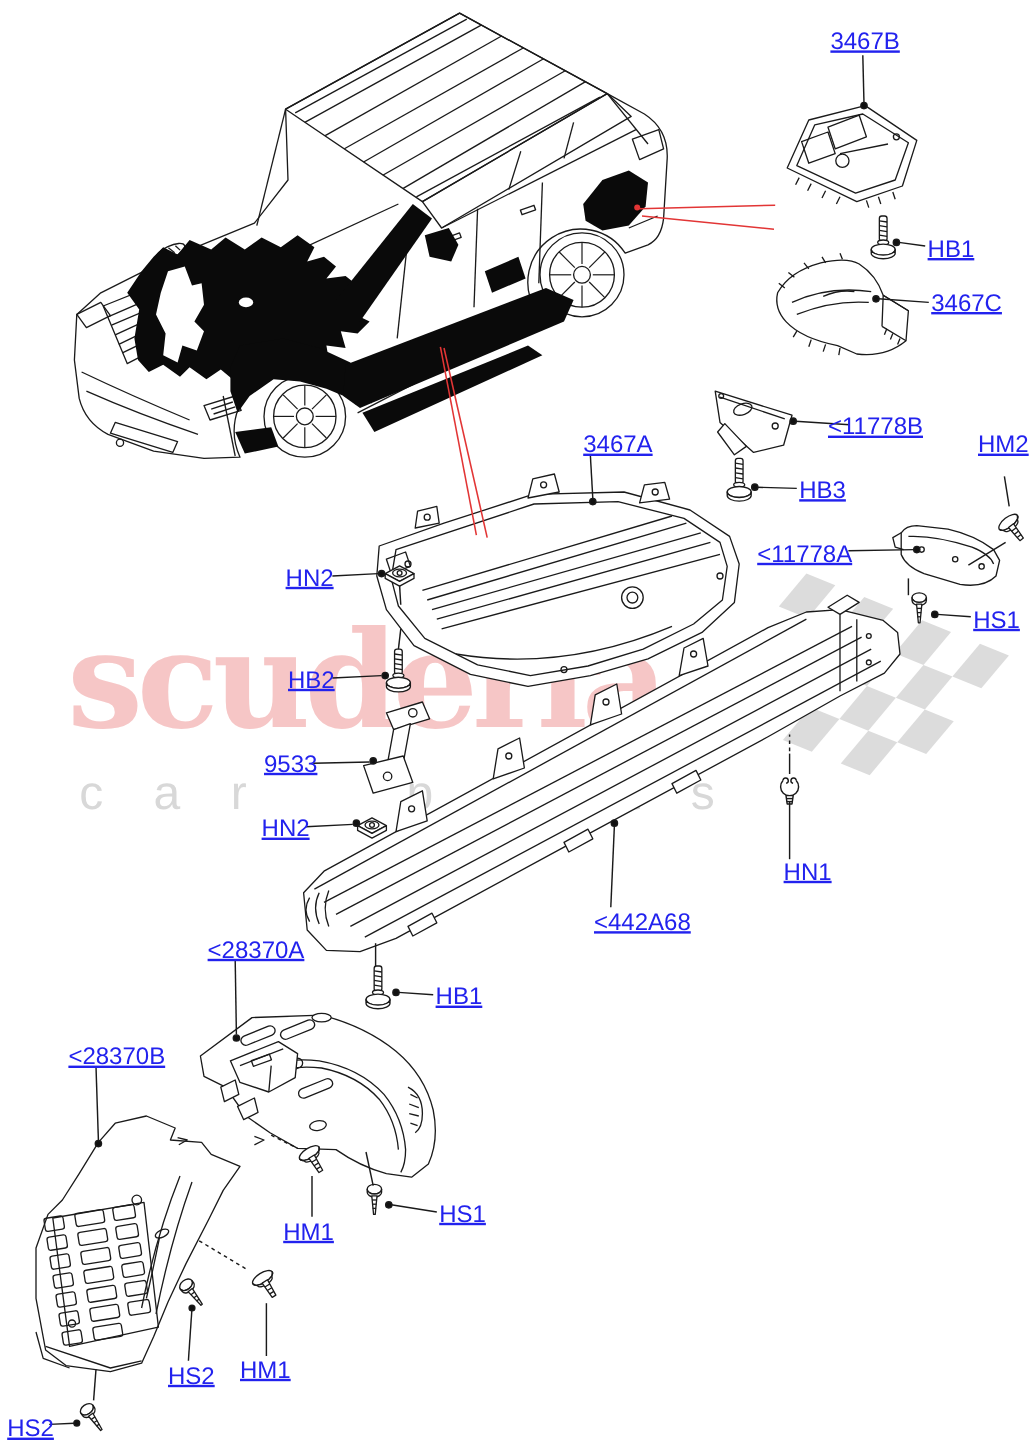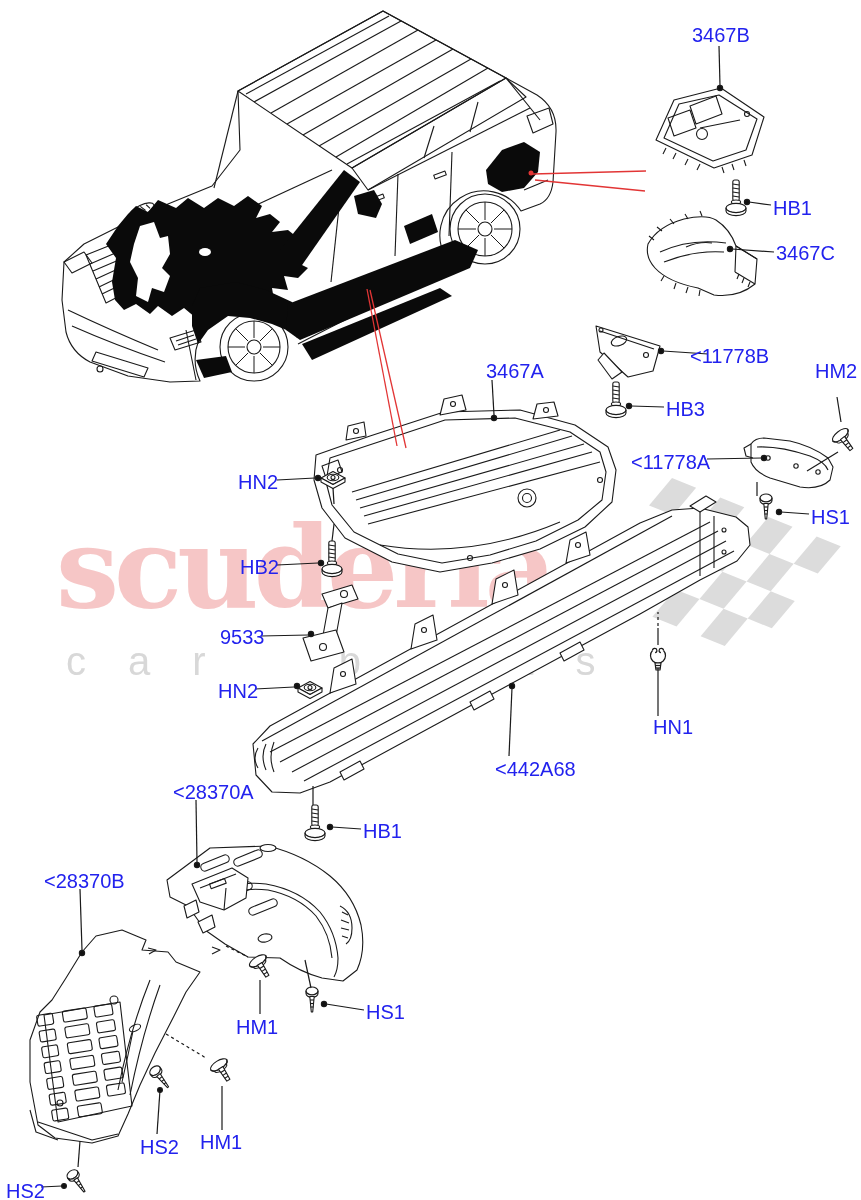--- a/index.html
+++ b/index.html
@@ -8,21 +8,21 @@
   
   .wm-brand{position:absolute;left:56px;top:512px;font-family:"DejaVu Serif",serif;
             font-weight:bold;font-size:112px;letter-spacing:-5px;color:#f6c6c6;
             white-space:nowrap;line-height:1;}
   .wm-tag{position:absolute;left:66px;top:641px;font-family:"Liberation Sans",sans-serif;
           font-size:40px;letter-spacing:42px;word-spacing:38px;color:#d8d8d8;
           white-space:nowrap;line-height:1;}
   
   #art{position:absolute;left:0;top:0;z-index:2;}
   
-  .lbl{position:absolute;z-index:3;font-size:20px;color:#2222ee;white-space:nowrap;line-height:1.1;}
+  .lbl{position:absolute;z-index:3;font-size:20px;color:#2222ee;white-space:nowrap;line-height:1.1;text-decoration:underline;}
 </style>
 </head>
 <body>
 
 <div id="stage">
 
   <div class="wm-brand">scuderia</div>
   <div class="wm-tag">car parts</div>
 
   <svg id="art" width="861" height="1200" viewBox="0 0 861 1200">
@@ -460,19 +460,19 @@
   <div class="lbl" style="left:811px;top:506px">HS1</div>
   <div class="lbl" style="left:486px;top:360px">3467A</div>
   <div class="lbl" style="left:238px;top:471px">HN2</div>
   <div class="lbl" style="left:240px;top:556px">HB2</div>
   <div class="lbl" style="left:220px;top:626px">9533</div>
   <div class="lbl" style="left:218px;top:680px">HN2</div>
   <div class="lbl" style="left:495px;top:758px">&lt;442A68</div>
   <div class="lbl" style="left:653px;top:716px">HN1</div>
   <div class="lbl" style="left:363px;top:820px">HB1</div>
   <div class="lbl" style="left:173px;top:781px">&lt;28370A</div>
-  <div class="lbl" style="left:44px;top:870px">&lt;28370B</div>
+  <div class="lbl" style="left:57px;top:870px">&lt;28370B</div>
   <div class="lbl" style="left:236px;top:1016px">HM1</div>
   <div class="lbl" style="left:366px;top:1001px">HS1</div>
   <div class="lbl" style="left:140px;top:1136px">HS2</div>
   <div class="lbl" style="left:200px;top:1131px">HM1</div>
   <div class="lbl" style="left:6px;top:1180px">HS2</div>
 </div>
 
 </body></html>

